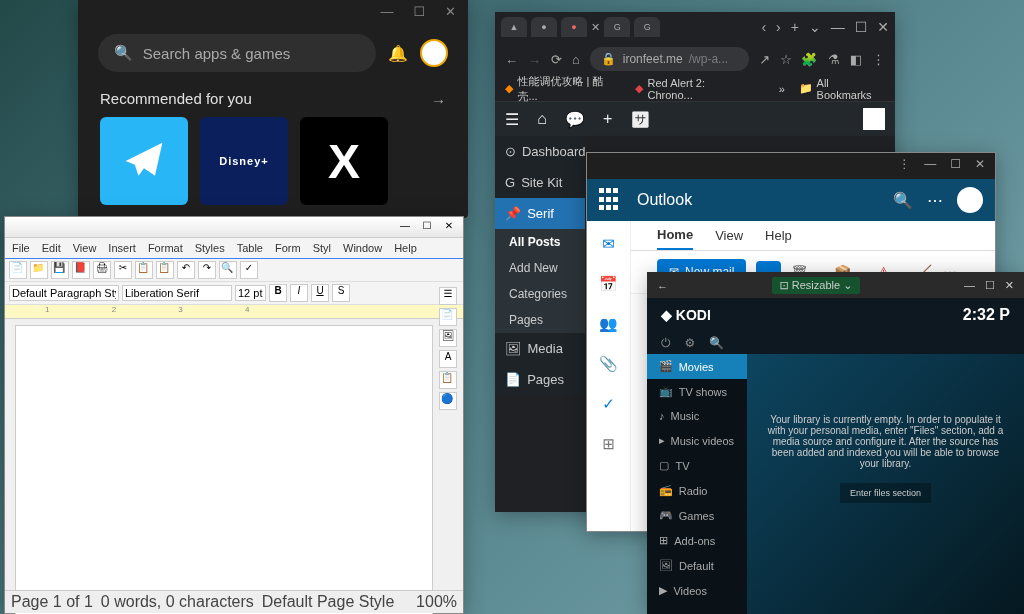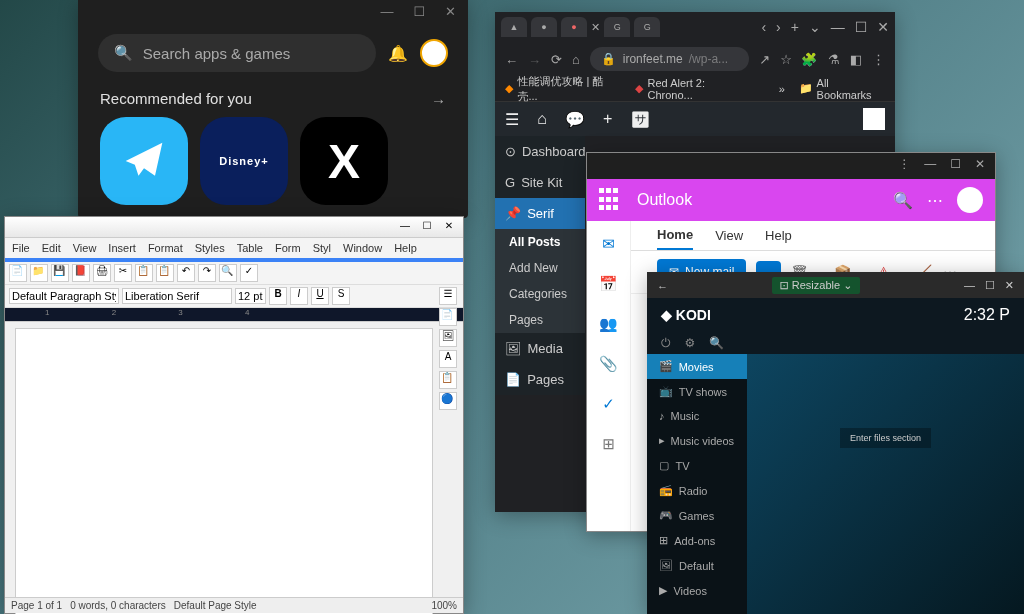--- a/index.html
+++ b/index.html
@@ -9,39 +9,39 @@
 
 .playstore{left:78px;top:0;width:390px;height:218px;background:#1f1f1f;border-radius:0 0 4px 4px}
 .ps-titlebar{height:26px;display:flex;justify-content:flex-end;gap:20px;padding:4px 12px;color:#888}
 .ps-titlebar span{cursor:pointer;font-size:13px}
 .ps-search-row{display:flex;align-items:center;padding:8px 20px;gap:12px}
 .ps-search{flex:1;background:#2f2f2f;border-radius:24px;padding:10px 16px;color:#aaa;display:flex;align-items:center;gap:10px;font-size:15px}
 .ps-bell{color:#aaa;font-size:16px}
 .ps-avatar{width:28px;height:28px;border-radius:50%;background:#fff;border:2px solid #f0a500}
 .ps-rec{color:#e0e0e0;font-size:15px;padding:10px 22px;display:flex;justify-content:space-between;align-items:center}
 .ps-apps{display:flex;gap:12px;padding:0 22px}
-.ps-app{width:88px;height:88px;border-radius:26px;display:flex;align-items:center;justify-content:center;font-size:40px;color:#fff;font-weight:bold}
+.ps-app{width:88px;height:88px;border-radius:6px;display:flex;align-items:center;justify-content:center;font-size:40px;color:#fff;font-weight:bold}
 .ps-app.tg{background:#29b6f6}
 .ps-app.dp{background:#0a1f5c;font-size:11px;letter-spacing:1px}
 .ps-app.x{background:#000;font-size:48px}
 
 
 .libre{left:4px;top:216px;width:460px;height:398px;background:#f0f0f0;border:1px solid #888}
 .lo-title{background:linear-gradient(#fff,#e8e8e8);padding:3px 6px;display:flex;justify-content:flex-end;gap:6px;border-bottom:1px solid #ccc}
 .lo-title span{width:16px;height:14px;font-size:10px;text-align:center;cursor:pointer}
-.lo-menu{background:#f4f4f4;padding:2px 4px;font-size:11px;color:#333;display:flex;gap:6px;border-bottom:4px solid #3b82f6}
+.lo-menu{background:#f4f4f4;padding:2px 4px;font-size:11px;color:#333;display:flex;gap:6px;border-bottom:1px solid #3b82f6}
 .lo-menu span{cursor:pointer;padding:2px 3px}
 .lo-toolbar{background:#f4f4f4;padding:2px 4px;font-size:11px;display:flex;gap:3px;border-bottom:1px solid #ddd;align-items:center}
 .lo-btn{width:18px;height:18px;background:#fff;border:1px solid #ccc;font-size:10px;text-align:center;cursor:pointer}
 .lo-select{font-size:11px;border:1px solid #ccc;background:#fff;padding:1px 2px}
-.lo-ruler{height:14px;background:#0f172a;border-bottom:1px solid #ccc;font-size:8px;padding-left:40px;color:#888;letter-spacing:30px}
+.lo-ruler{height:14px;background:#fef9c3;border-bottom:1px solid #ccc;font-size:8px;padding-left:40px;color:#888;letter-spacing:30px}
 .lo-page{background:#fff;margin:6px 30px 6px 10px;height:290px;border:1px solid #ccc}
 .lo-side{position:absolute;right:2px;top:70px;width:22px;display:flex;flex-direction:column;gap:3px}
 .lo-side div{width:18px;height:18px;background:#fff;border:1px solid #ccc;font-size:10px;text-align:center;cursor:pointer}
-.lo-status{position:absolute;bottom:0;left:0;right:0;background:#eee;border-top:1px solid #ccc;font-size:10px;padding:2px 6px;color:#444;display:flex;gap:8px}
+.lo-status{position:absolute;bottom:0;left:0;right:0;background:#eee;border-top:1px solid #ccc;font-size:16px;padding:2px 6px;color:#444;display:flex;gap:8px}
 
 
 .chrome{left:495px;top:12px;width:400px;height:500px;background:#202124}
 .ch-tabs{height:30px;background:#202124;display:flex;align-items:center;padding:0 6px;gap:4px}
 .ch-tab{width:26px;height:20px;background:#35363a;border-radius:6px 6px 0 0;font-size:9px;display:flex;align-items:center;justify-content:center;color:#aaa}
 .ch-nav{display:flex;gap:10px;color:#aaa;font-size:14px;margin-left:auto}
 .ch-nav span{cursor:pointer}
 .ch-addr{height:34px;background:#202124;display:flex;align-items:center;gap:10px;padding:0 10px;color:#aaa;font-size:13px}
 .ch-url{flex:1;background:#35363a;border-radius:14px;padding:5px 12px;font-size:12px;display:flex;align-items:center;gap:6px}
 .ch-bookmarks{height:26px;background:#202124;display:flex;align-items:center;gap:14px;padding:0 10px;font-size:11px;color:#ccc;border-bottom:1px solid #333}
@@ -55,21 +55,21 @@
 .wp-side{width:90px;background:#1d2327;color:#ccc;font-size:13px}
 .wp-item{padding:8px 10px;cursor:pointer;display:flex;align-items:center;gap:6px}
 .wp-item.active{background:#2271b1;color:#fff}
 .wp-sub{padding:6px 14px;font-size:12px;background:#2c3338;cursor:pointer}
 .wp-sub.active{color:#fff;font-weight:bold}
 .wp-body{display:flex}
 
 
 .outlook{left:586px;top:152px;width:410px;height:380px;background:#fff;border:1px solid #888}
 .ol-title{height:26px;background:#1f1f1f;display:flex;justify-content:flex-end;gap:14px;padding:4px 10px;color:#aaa;font-size:12px}
-.ol-hdr{height:42px;background:#d946ef;display:flex;align-items:center;padding:0 12px;color:#fff;font-size:16px;gap:14px}
+.ol-hdr{height:42px;background:#0c4a6e;display:flex;align-items:center;padding:0 12px;color:#fff;font-size:16px;gap:14px}
 .ol-hdr .spacer{flex:1}
 .ol-apps{width:24px;height:24px;display:flex;flex-wrap:wrap;gap:2px}
 .ol-apps i{width:5px;height:5px;background:#fff}
 .ol-avatar{width:26px;height:26px;border-radius:50%;background:#fff}
 .ol-tabs{height:30px;display:flex;gap:22px;padding:0 20px 0 70px;align-items:center;font-size:13px;color:#333;border-bottom:1px solid #ddd}
 .ol-tabs span{cursor:pointer;padding:6px 0}
 .ol-tabs span.active{border-bottom:2px solid #0078d4;font-weight:bold}
 .ol-toolbar{display:flex;align-items:center;gap:10px;padding:8px 0 8px 70px;border-bottom:1px solid #eee}
 .ol-newmail{background:#0078d4;color:#fff;padding:6px 12px;border-radius:4px;font-size:12px;display:flex;align-items:center;gap:6px;cursor:pointer}
 .ol-dd{background:#0078d4;color:#fff;padding:6px 8px;border-radius:4px;cursor:pointer;font-size:10px}
@@ -78,21 +78,21 @@
 .ol-nav span{font-size:15px;color:#777;cursor:pointer}
 .ol-nav span.active{color:#0078d4}
 
 
 .kodi{left:647px;top:272px;width:377px;height:342px;background:#0d1820}
 .kd-title{height:26px;background:#2a2a2a;display:flex;align-items:center;padding:0 10px;color:#ccc;font-size:11px;gap:10px}
 .kd-title .spacer{flex:1}
 .kd-resize{background:#14532d;padding:2px 8px;border-radius:2px;cursor:pointer}
 .kd-hdr{display:flex;justify-content:space-between;align-items:center;padding:8px 14px}
 .kd-logo{color:#fff;font-size:14px;font-weight:bold;display:flex;align-items:center;gap:4px}
-.kd-time{color:#fff;font-size:16px;font-weight:400}
+.kd-time{color:#fff;font-size:16px;font-weight:700}
 .kd-tools{display:flex;gap:14px;padding:4px 14px;color:#888;font-size:12px}
 .kd-body{display:flex;height:260px}
 .kd-menu{width:100px;background:#0a1217}
 .kd-mi{padding:6px 12px;color:#aaa;font-size:11px;cursor:pointer;display:flex;align-items:center;gap:6px}
 .kd-mi.active{background:#1680b8;color:#fff}
 .kd-main{flex:1;background:linear-gradient(135deg,#0d4560 0%,#051820 100%);color:#ccc;font-size:10px;padding:60px 14px;text-align:center}
 .kd-btns{display:flex;gap:10px;justify-content:center;margin-top:14px}
 .kd-btn{background:rgba(0,0,0,0.3);padding:5px 10px;font-size:9px;cursor:pointer}
 </style>
 </head>
@@ -246,20 +246,21 @@
       <div class="kd-mi">♪ <span>Music</span></div>
       <div class="kd-mi">▸ <span>Music videos</span></div>
       <div class="kd-mi">▢ <span>TV</span></div>
       <div class="kd-mi">📻 <span>Radio</span></div>
       <div class="kd-mi">🎮 <span>Games</span></div>
       <div class="kd-mi">⊞ <span>Add-ons</span></div>
       <div class="kd-mi">🖼 <span>Default</span></div>
       <div class="kd-mi">▶ <span>Videos</span></div>
     </div>
     <div class="kd-main">
+      <div>Your library is currently empty. In order to populate it with your personal media, enter "Files" section, add a media source and configure it. After the source has been added and indexed you will be able to browse your library.</div>
       <div class="kd-btns">
         <div class="kd-btn">Enter files section</div>
       </div>
     </div>
   </div>
 </div>
 
 <div class="window playstore">
   <div class="ps-titlebar">
     <span>—</span>

